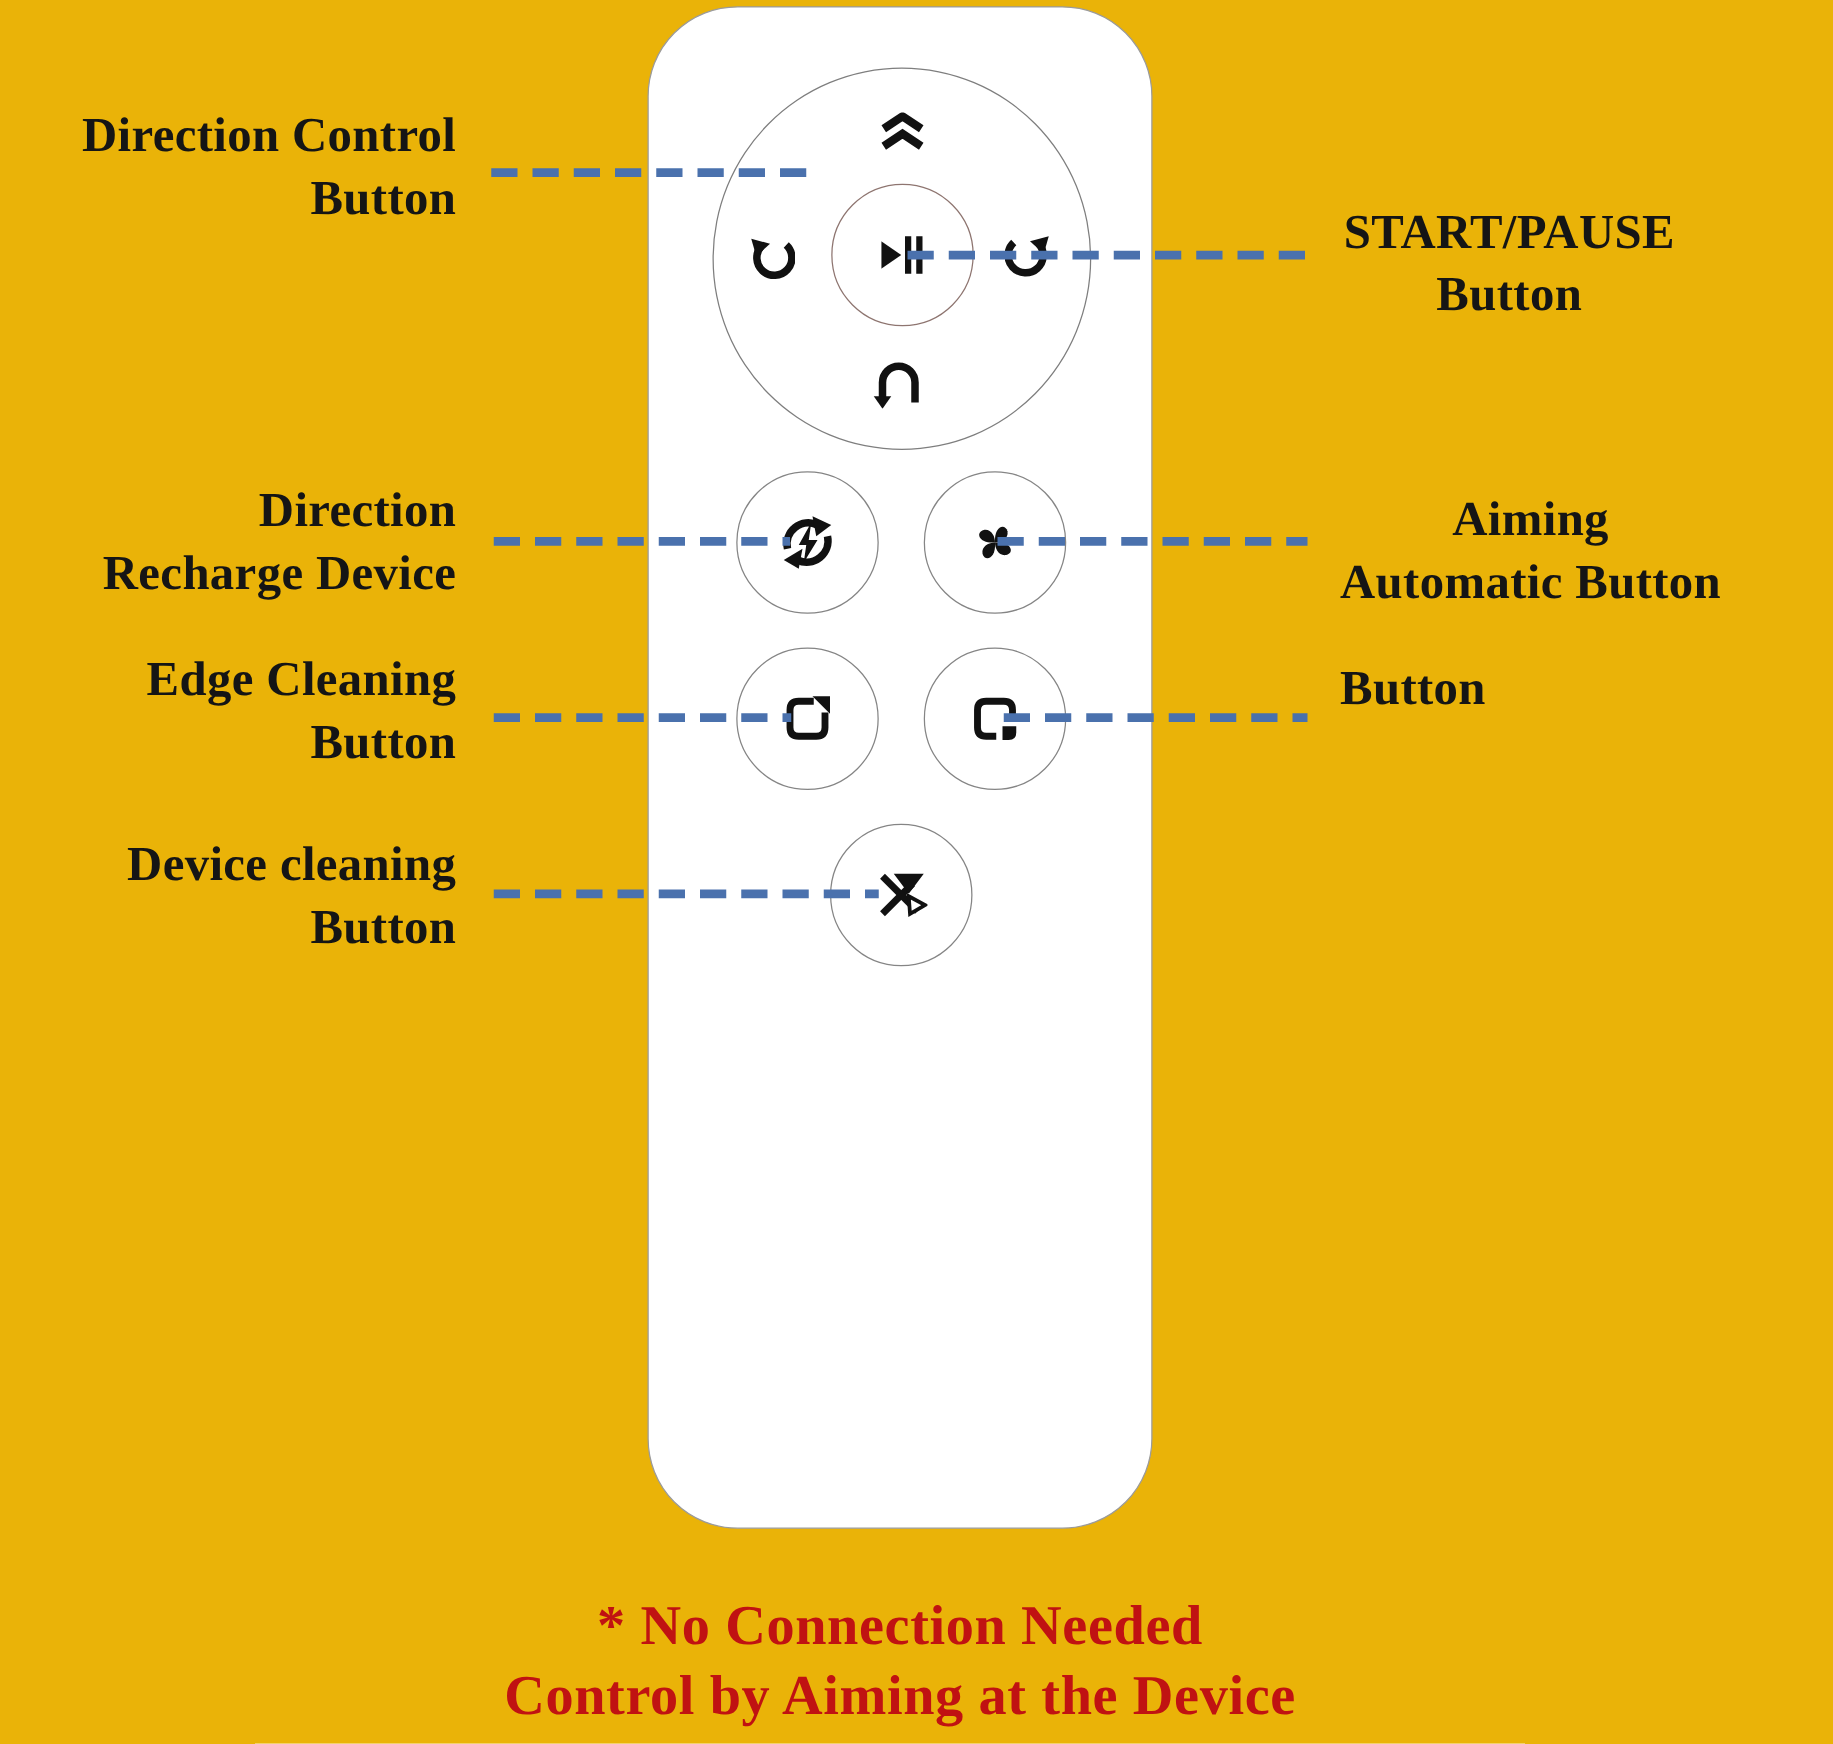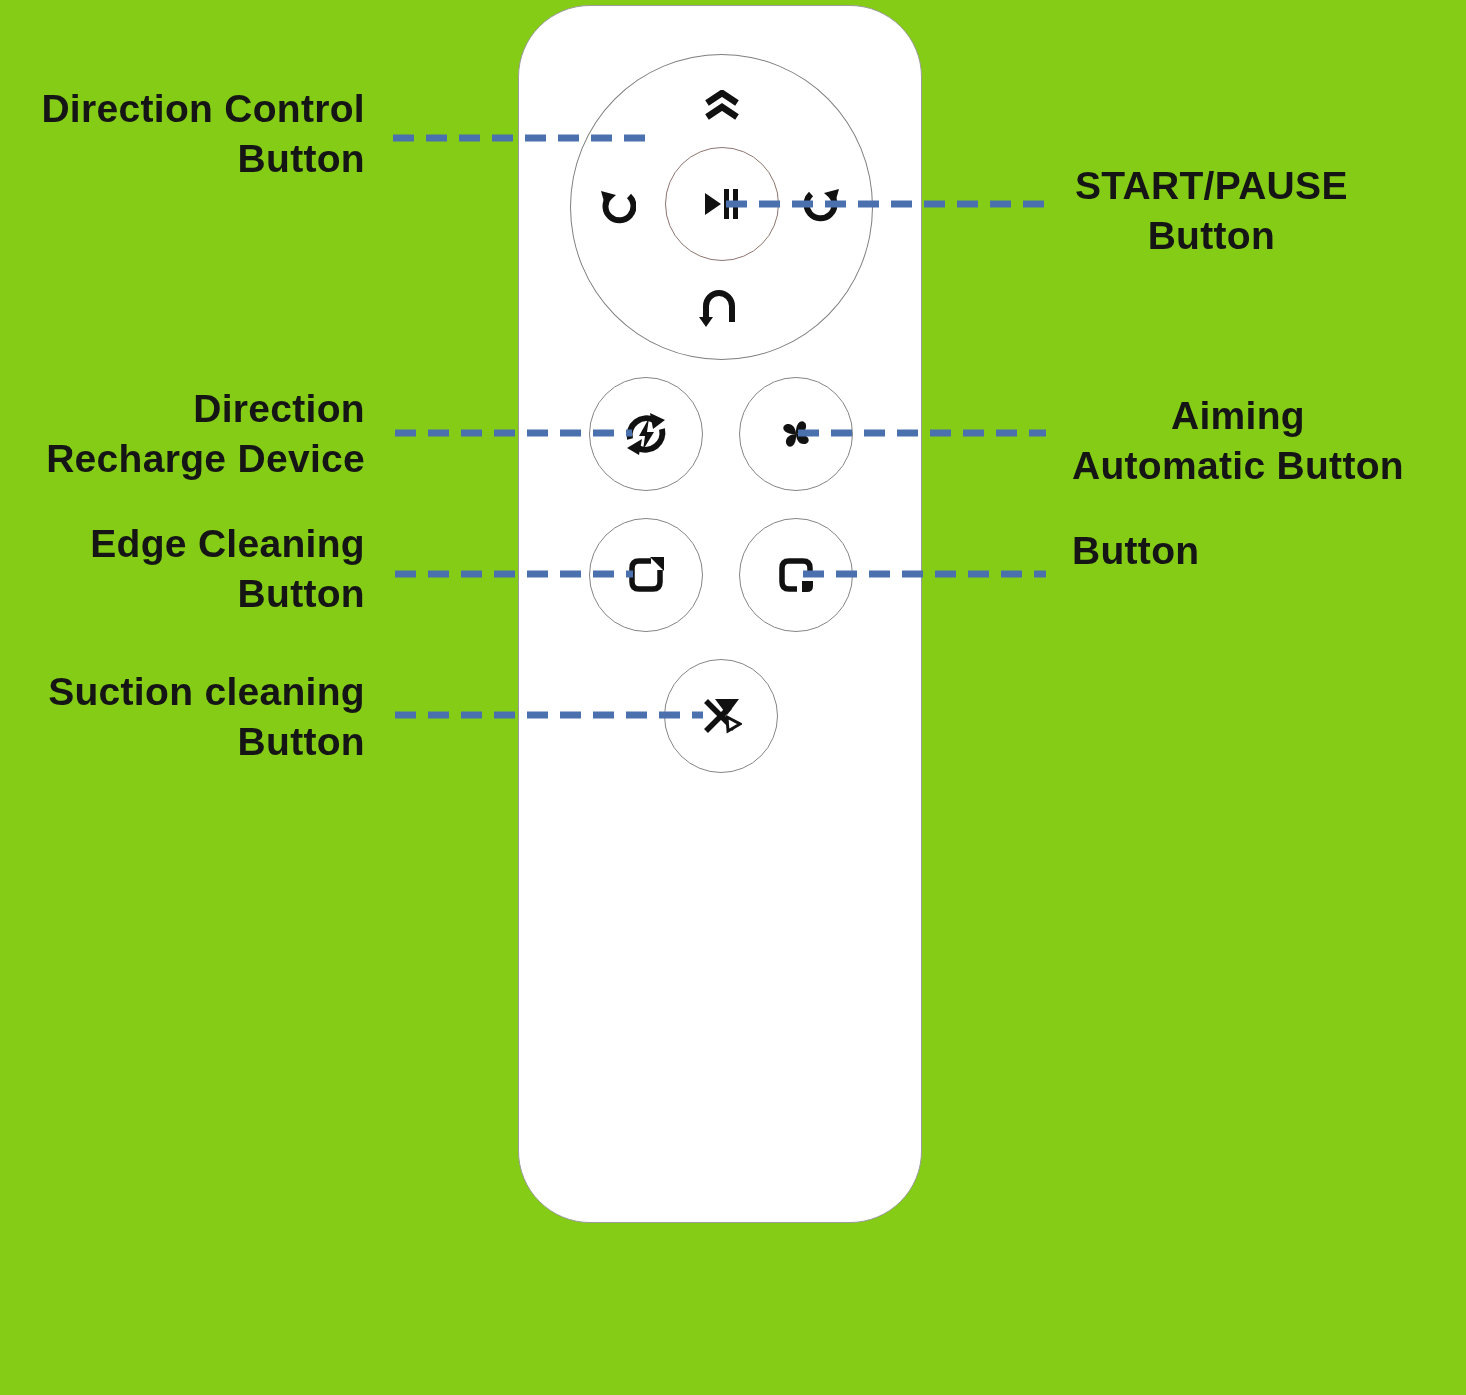--- a/index.html
+++ b/index.html
@@ -1,18 +1,18 @@
 <!DOCTYPE html>
 <html style="--leader-dash: #4a71ad; --footer-red: #c01212; --icon-black: #111111; --outline-gray: #9b9b9b;"><head>
 <meta charset="utf-8">
 <style>
   html,body{margin:0;padding:0;background:#ffffff;}
   .stage{
-    position:relative;width:1466px;height:1395px;background:#84cc16;overflow:hidden;
-    font-family:Liberation Sans, sans-serif;
+    position:relative;width:1466px;height:1395px;background:#eab308;overflow:hidden;
+    font-family:Liberation Serif, serif;
   }
   
   .label{
     position:absolute;font-weight:700;font-size:39px;line-height:50px;
     color:#151515;letter-spacing:.3px;
   }
   .label span{display:block;white-space:nowrap;}
   .label.ralign{text-align:right;width:365px;left:0;}
   .label.lalign{text-align:center;}
   
@@ -60,21 +60,21 @@
   </div>
   <div class="label ralign" style="top:384px;">
     <span>Direction</span>
     <span>Recharge Device</span>
   </div>
   <div class="label ralign" style="top:519px;">
     <span>Edge Cleaning</span>
     <span>Button</span>
   </div>
   <div class="label ralign" style="top:667px;">
-    <span>Suction cleaning</span>
+    <span>Device cleaning</span>
     <span>Button</span>
   </div>
 
   <div class="label lalign" style="left:1075px;top:161px;">
     <span>START/PAUSE</span>
     <span>Button</span>
   </div>
   <div class="label lalign" style="left:1072px;top:391px;">
     <span>Aiming</span>
     <span>Automatic Button</span>
@@ -168,14 +168,18 @@
   <svg class="leaders">
     <line class="leader" x1="393" y1="138" x2="652" y2="138"></line>
     <line class="leader" x1="726" y1="204" x2="1046" y2="204"></line>
     <line class="leader" x1="395" y1="433" x2="632" y2="433"></line>
     <line class="leader" x1="798" y1="433" x2="1046" y2="433"></line>
     <line class="leader" x1="395" y1="574" x2="633" y2="574"></line>
     <line class="leader" x1="803" y1="574" x2="1046" y2="574"></line>
     <line class="leader" x1="395" y1="715" x2="703" y2="715"></line>
   </svg>
 
+  <div class="footer">
+    <span>* No Connection Needed</span>
+    <span>Control by Aiming at the Device</span>
+  </div>
 
 </div>
 
 </body></html>

